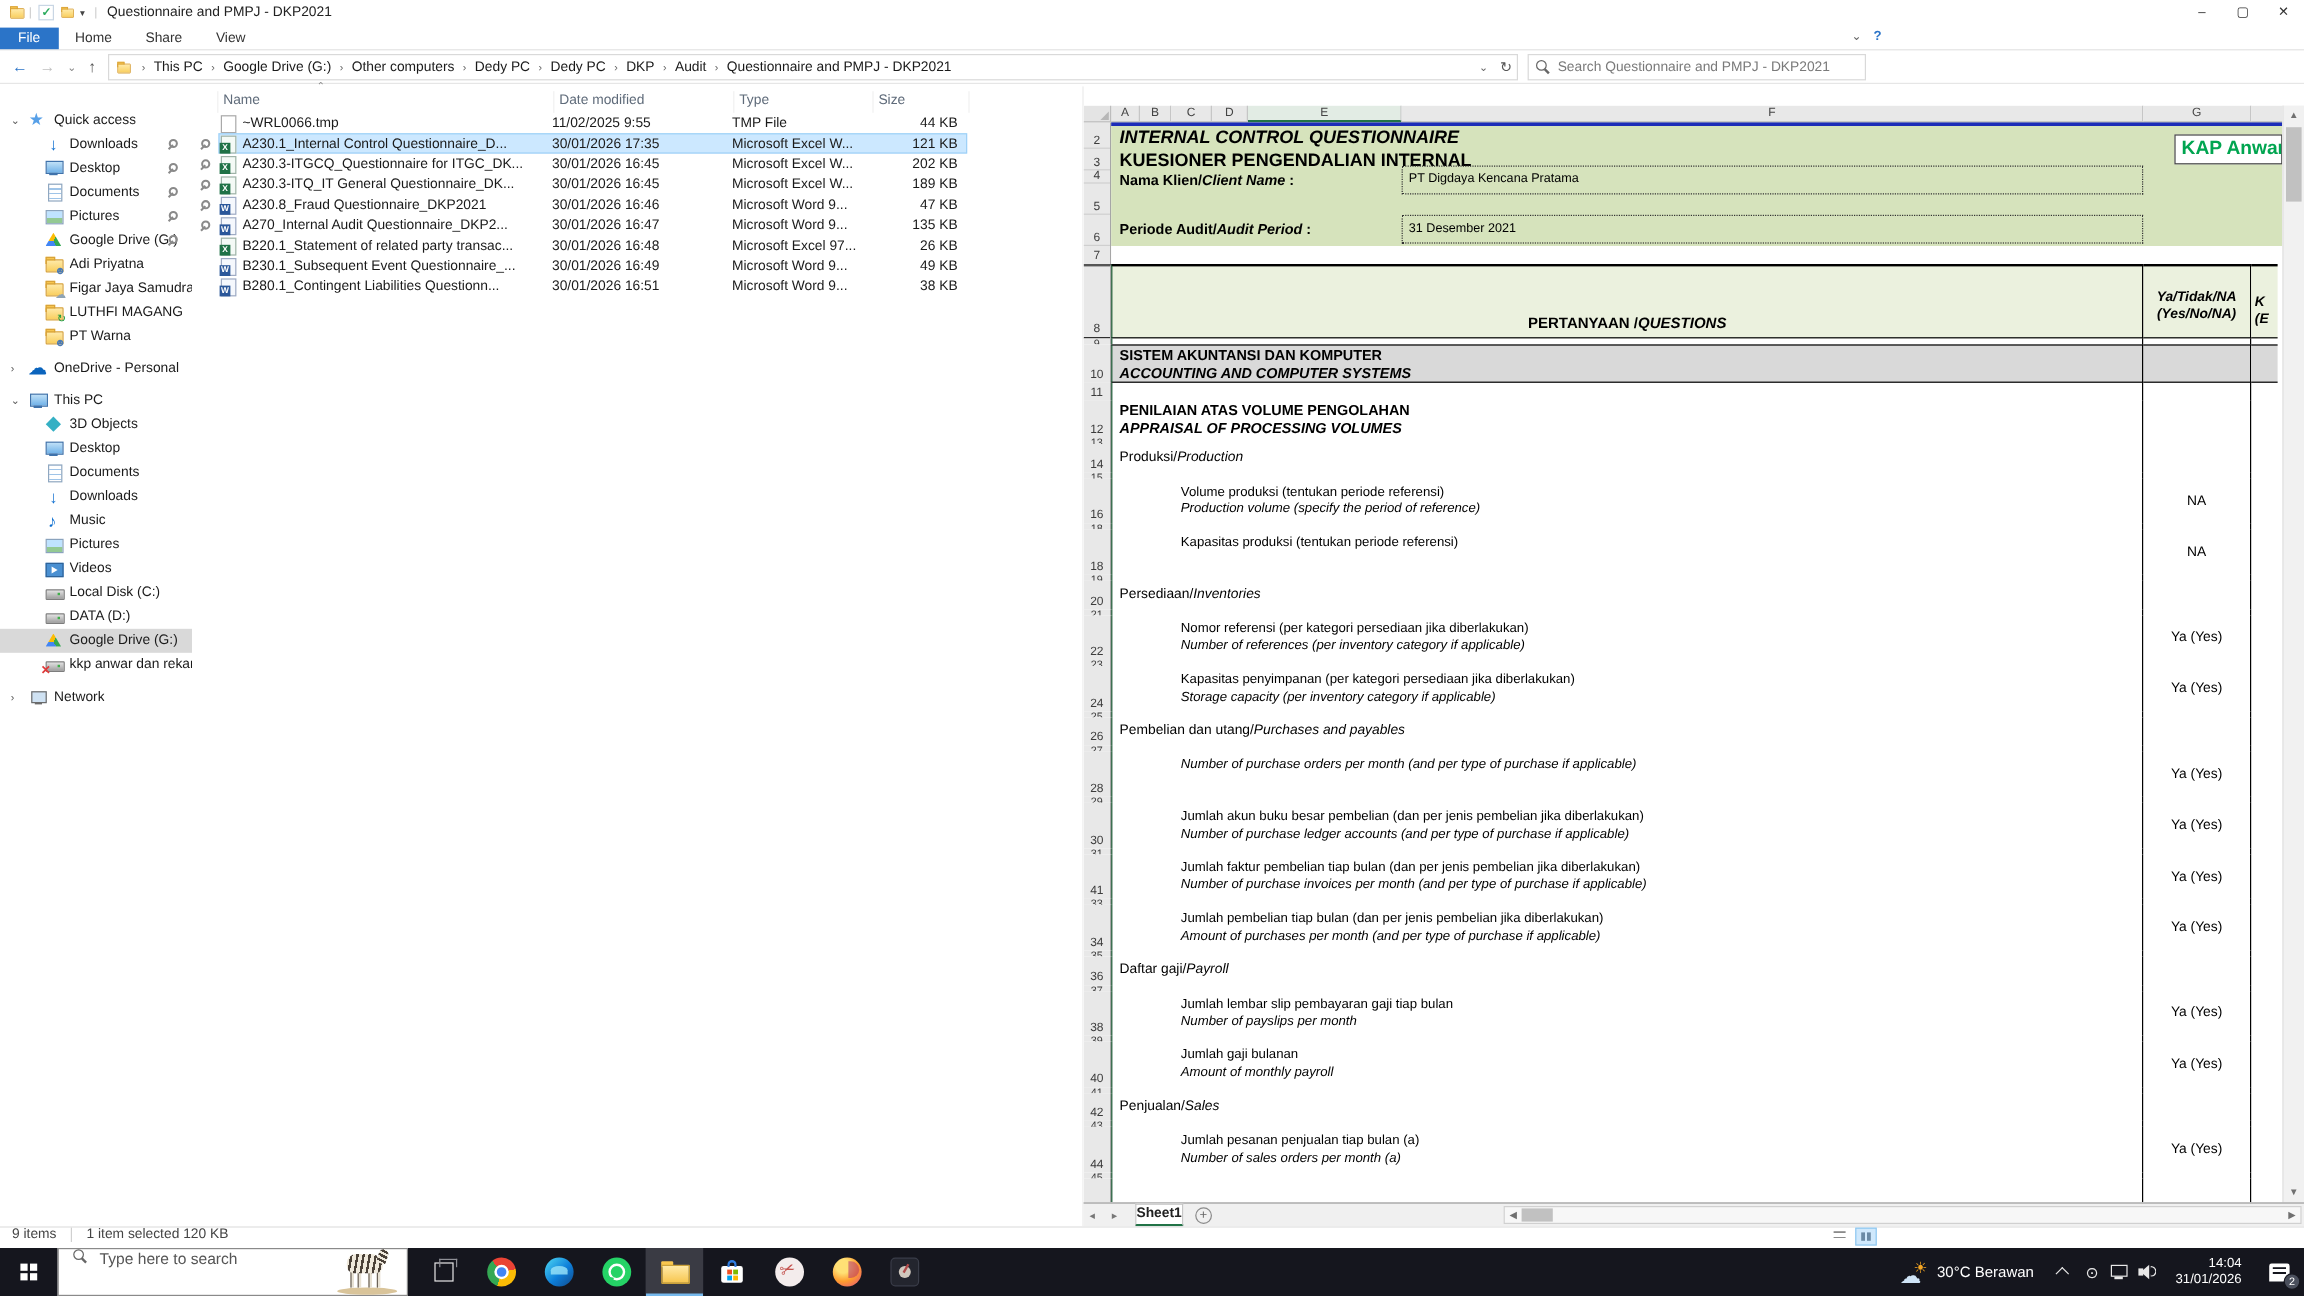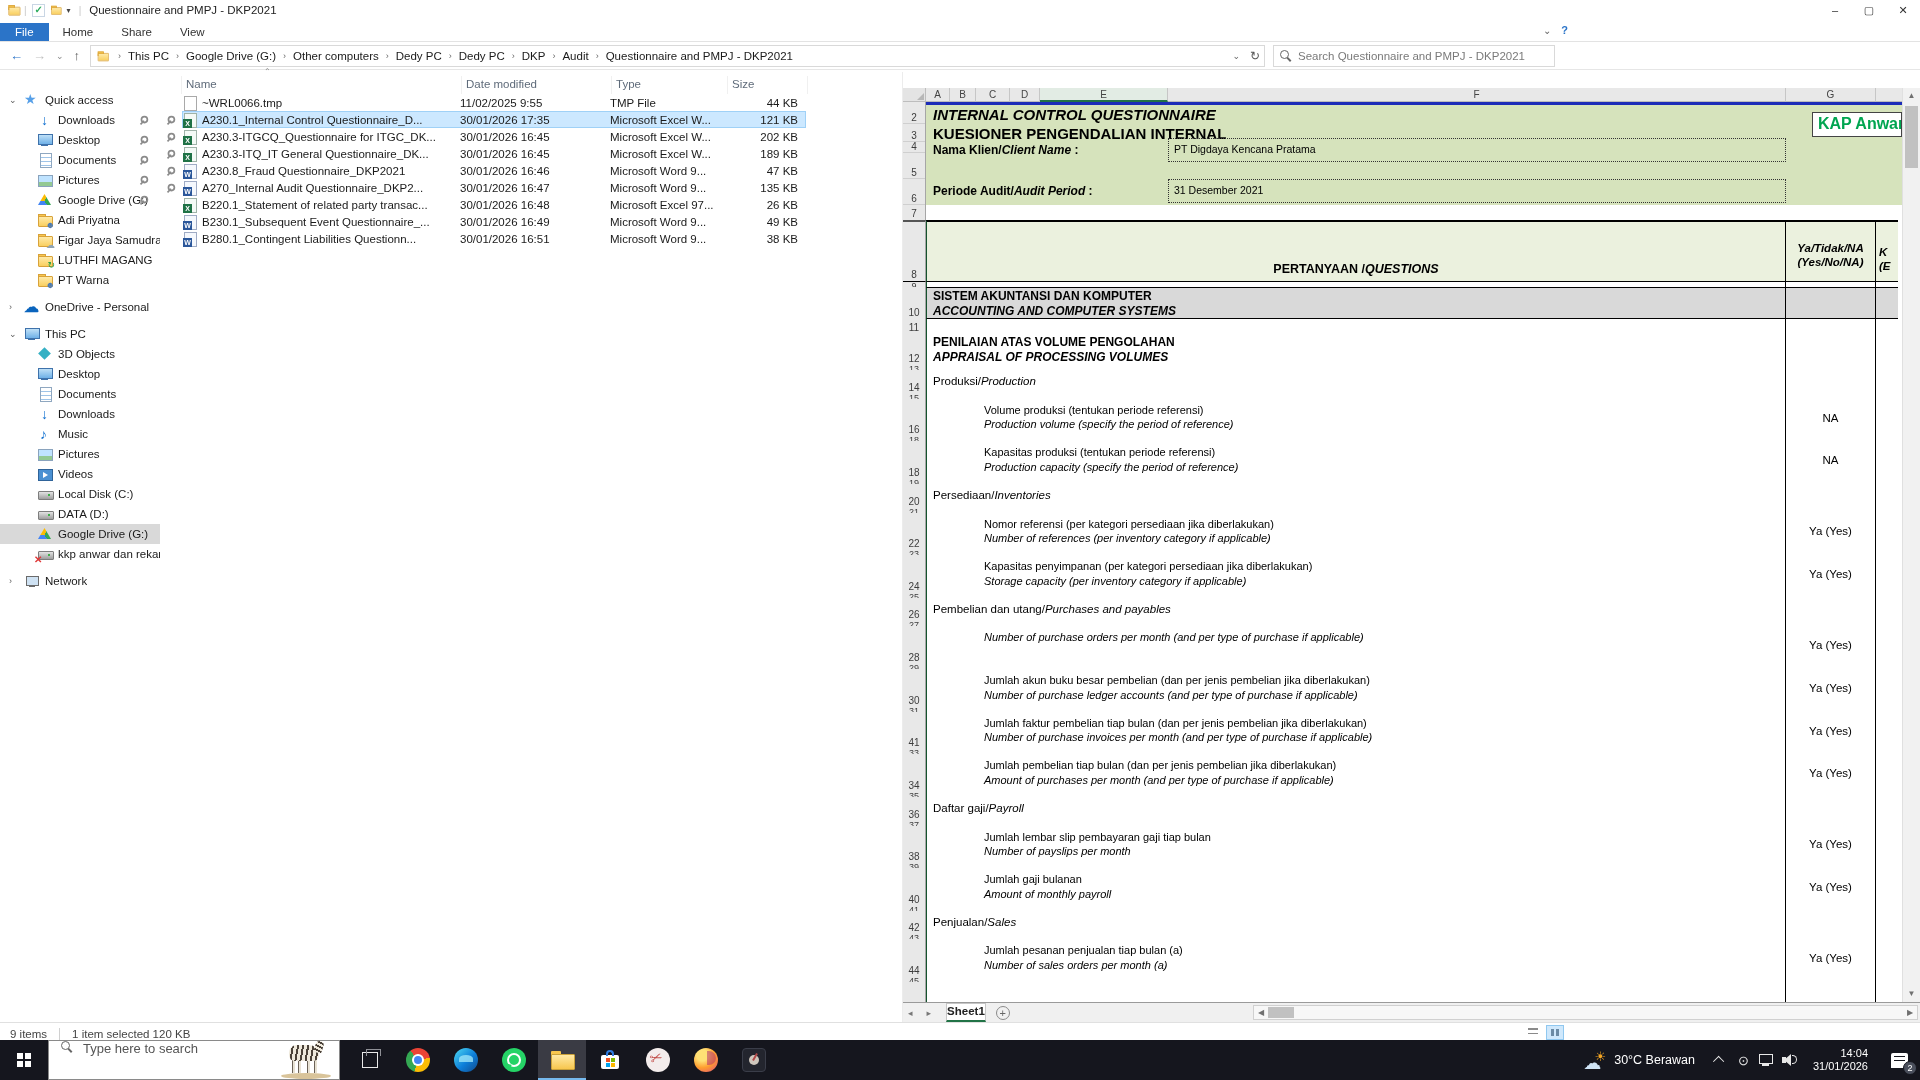--- a/index.html
+++ b/index.html
@@ -160,21 +160,21 @@
   .tabstrip { position:absolute; left:0; right:0; bottom:0; height:20px; background:#f0f0f0; border-top:1px solid #9a9a9a; display:flex; align-items:center; font-size:11px; color:#555; }
   .tabnav { padding:0 5px; letter-spacing:4px; font-size:9px; color:#777; }
   .sheettab { background:#fff; border:1px solid #c6c6c6; border-bottom:2px solid #217346; font-weight:bold; font-size:11.5px; color:#222; padding:1px 0; height:19px; }
   .addsheet { width:14px; height:14px; border:1px solid #8a8a8a; border-radius:50%; color:#666; font-size:11px; line-height:12px; text-align:center; margin-left:10px; }
   .hscroll { position:absolute; right:2px; bottom:2px; left:350px; height:15px; background:#f7f7f7; border:1px solid #d0d0d0; display:flex; align-items:center; }
   .hscroll .harr { width:14px; font-size:8px; color:#707070; text-align:center; }
   .hscroll .hthumb { width:26px; height:11px; background:#c1c1c1; }
   .hscroll .htrack { flex:1; }
 
   
-  .status { position:absolute; left:0; right:0; top:1022px; height:18px; border-top:1px solid #e0e0e0; display:flex; align-items:flex-end; font-size:11.5px; color:#444; background:#fff; }
+  .status { position:absolute; left:0; right:0; top:1022px; height:18px; border-top:1px solid #e0e0e0; display:flex; align-items:flex-start; font-size:11.5px; color:#444; background:#fff; }
   .status .s1 { padding-left:10px; }
   .status .sdiv { width:1px; height:12px; background:#d0d0d0; margin:0 12px; }
   .viewtoggles { position:absolute; left:1524px; display:flex; gap:4px; }
   .vt { width:18px; height:15px; position:relative; }
   .vt.lines::before { content:""; position:absolute; inset:3px 4px; background:repeating-linear-gradient(#8a8a8a 0 1.5px, transparent 1.5px 4.5px); }
   .vt.thumbs { background:#cfe8fc; border:1px solid #90c8f0; }
   .vt.thumbs::before { content:""; position:absolute; inset:3px 4px; background:repeating-linear-gradient(90deg,#6b8aa5 0 3px, transparent 3px 5px); }
 
   
   .taskbar { position:absolute; left:0; right:0; top:1040px; height:40px; background:#15161e; display:flex; align-items:center; color:#fff; }
@@ -660,21 +660,20 @@
           <div class="xrow r-sliver">
             <div class="xg">18</div>
             <div class="xmain"></div>
             <div class="xans"></div>
             <div class="xclip"></div>
           </div>
           <div class="xrow r-q">
             <div class="xg">18</div>
             <div class="xmain">
               <div>Kapasitas produksi (tentukan periode referensi)</div>
-              <div class="em">Production capacity (specify the period of reference)</div>
             </div>
             <div class="xans">NA</div>
             <div class="xclip"></div>
           </div>
           <div class="xrow r-sliver">
             <div class="xg">19</div>
             <div class="xmain"></div>
             <div class="xans"></div>
             <div class="xclip"></div>
           </div>

